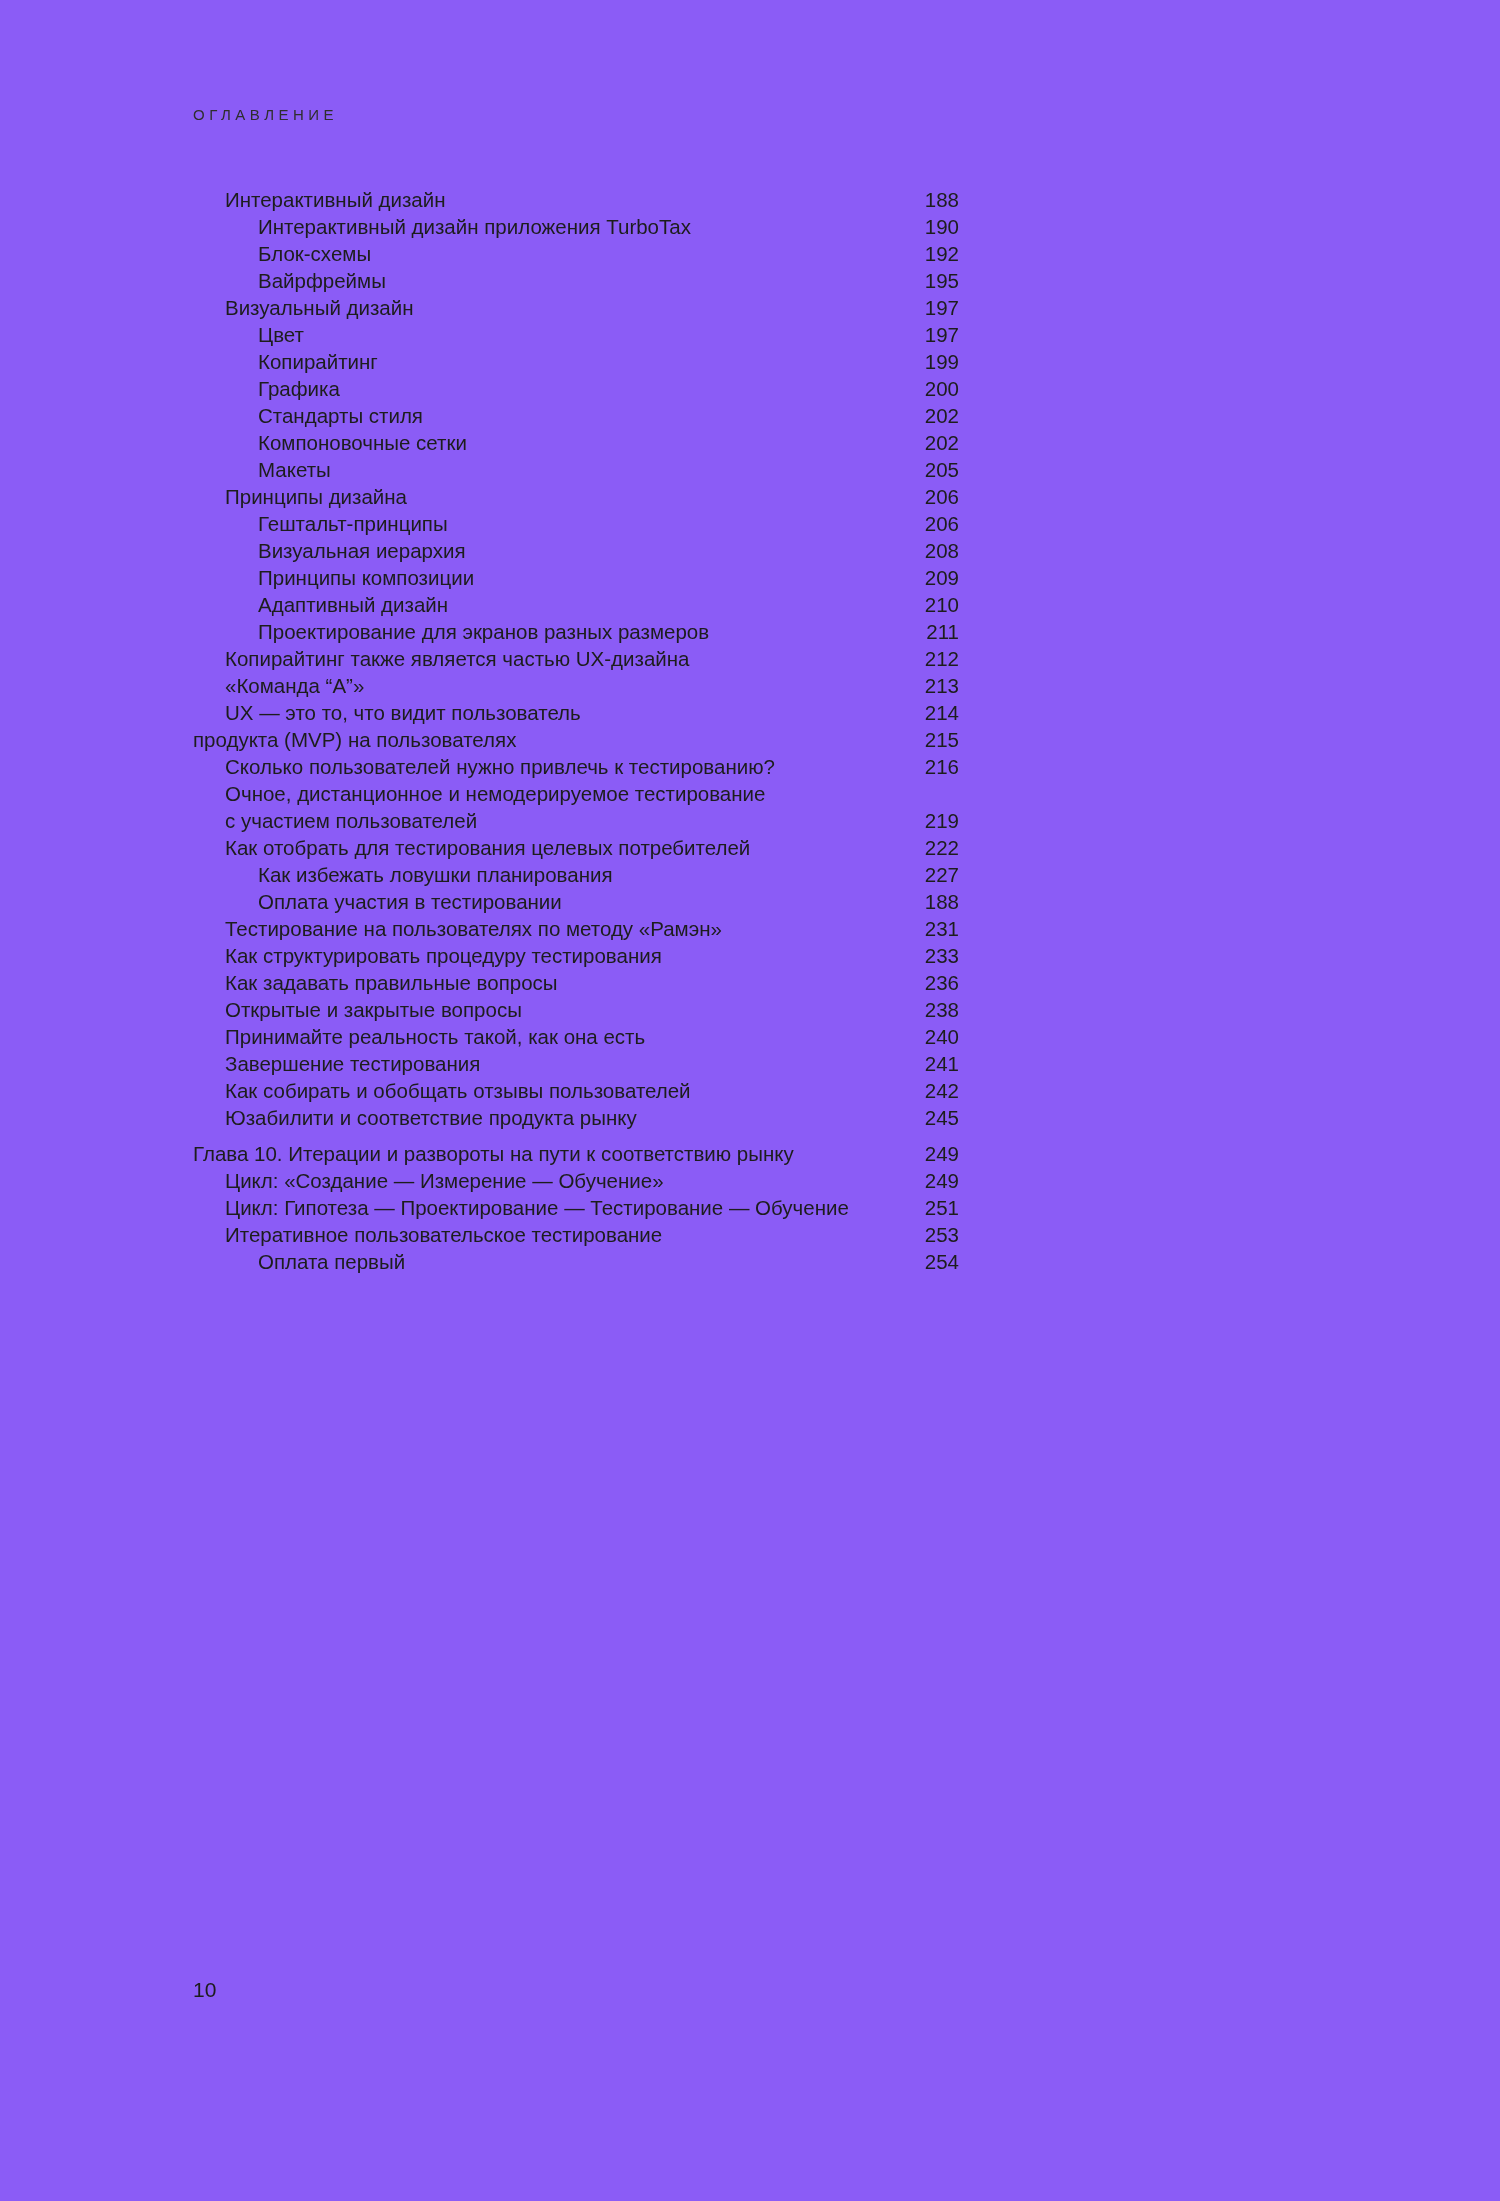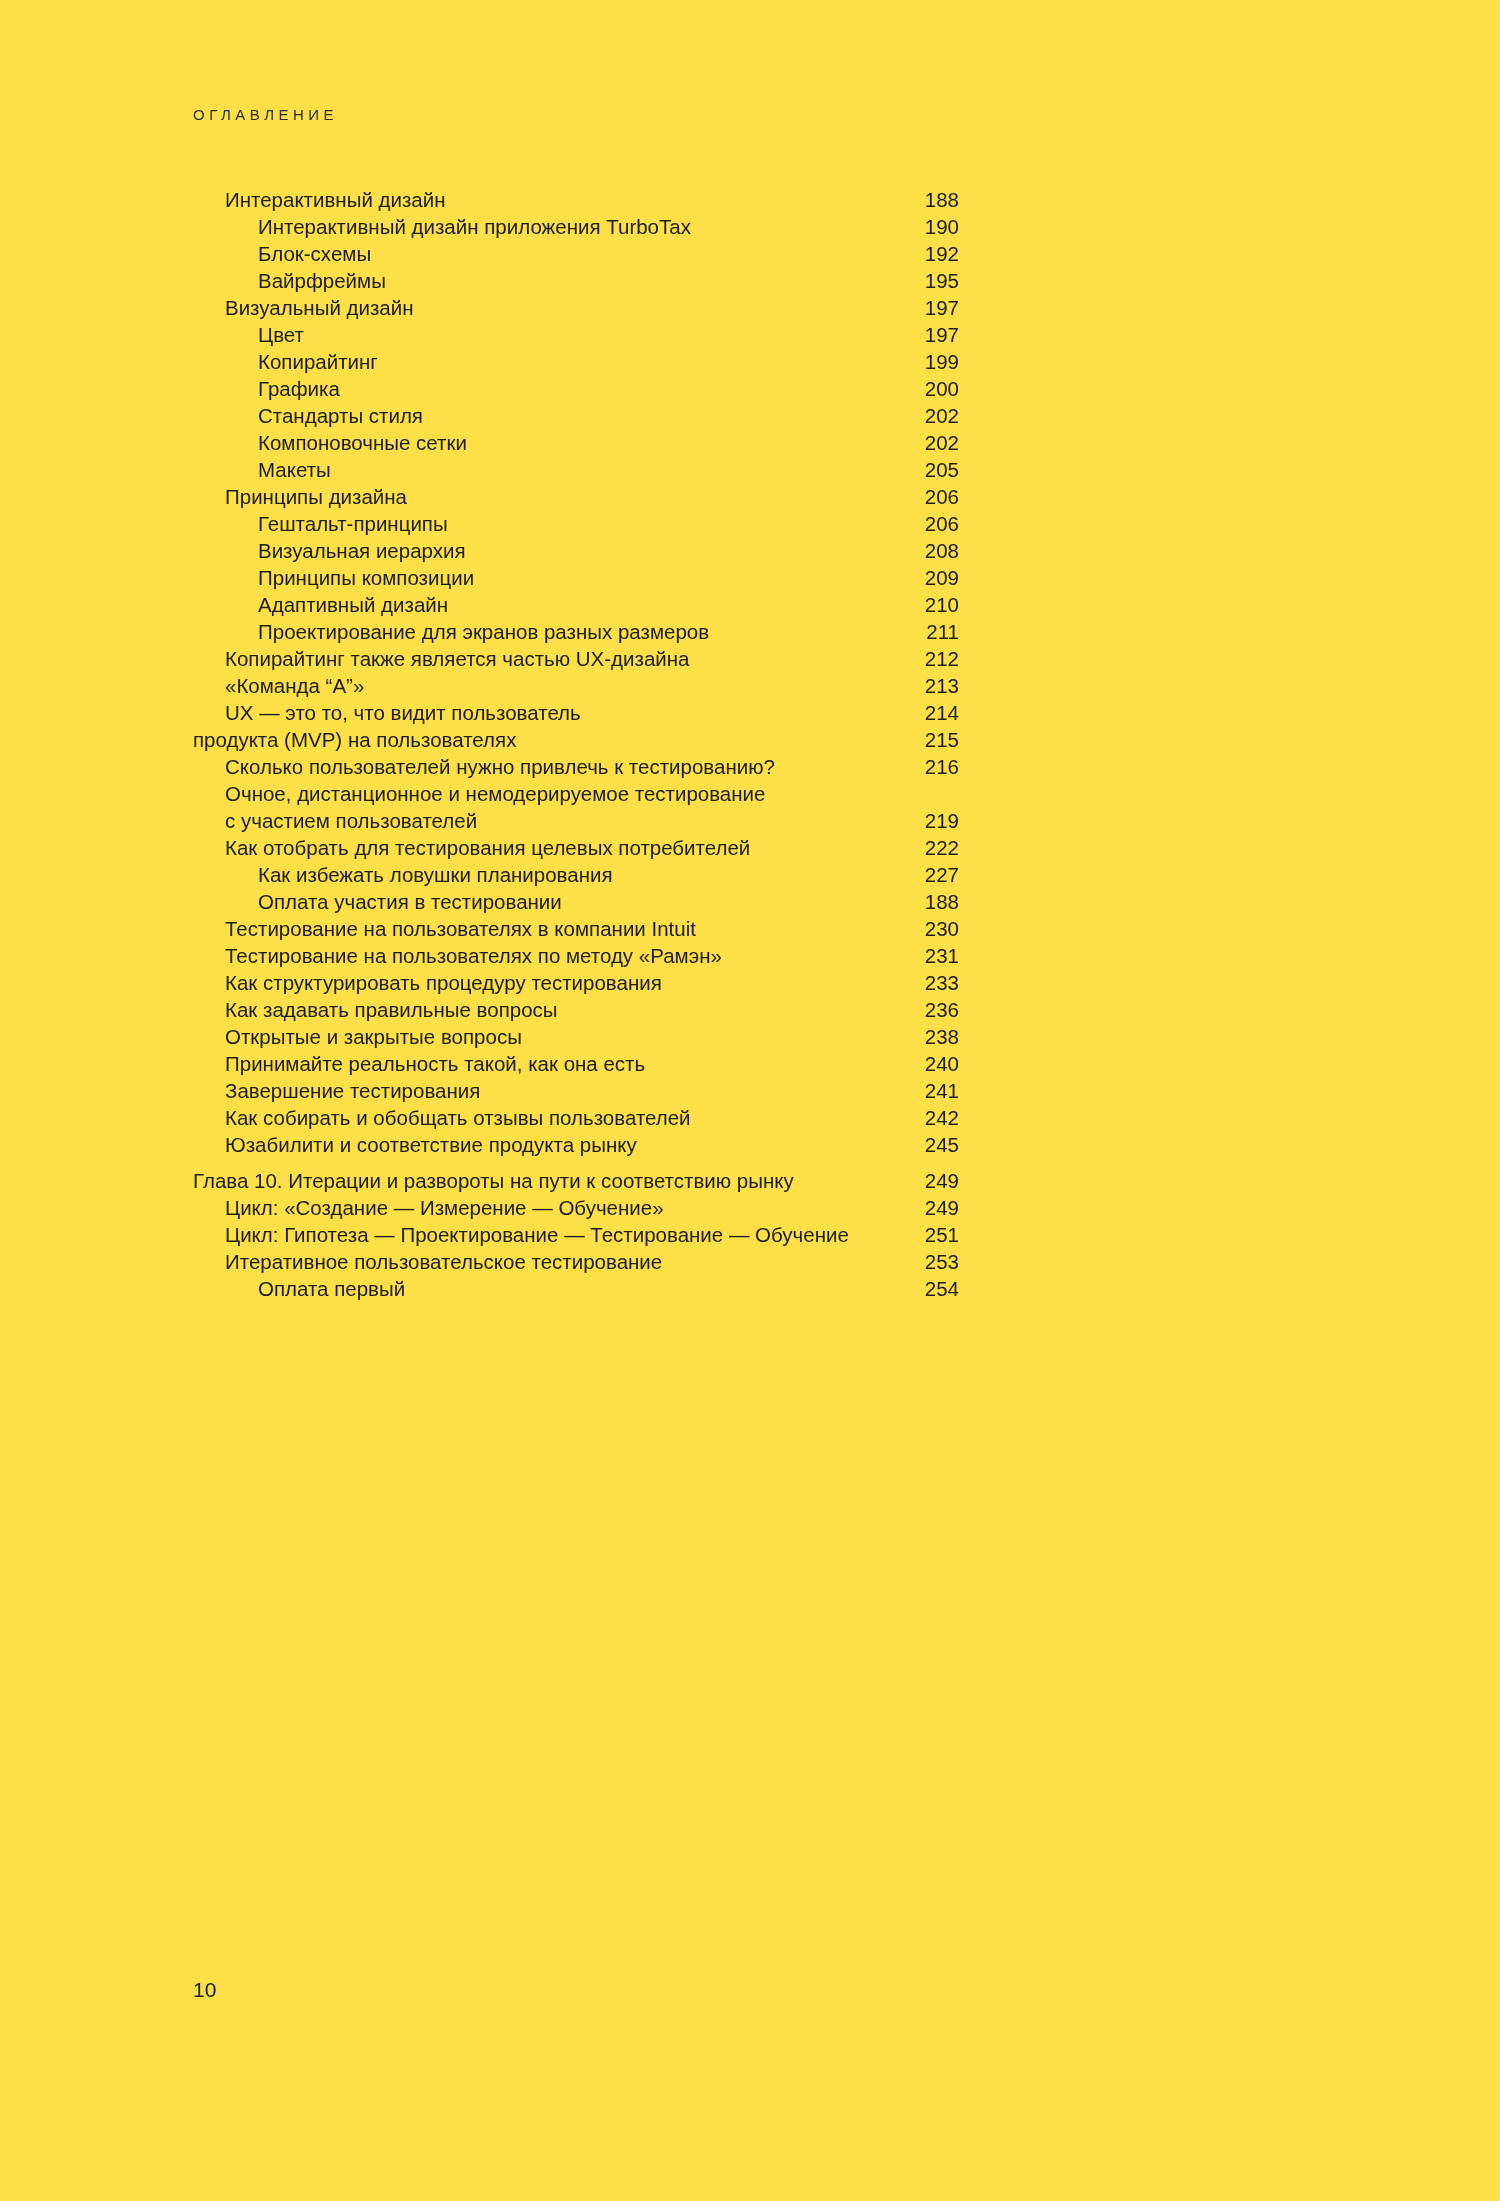--- a/index.html
+++ b/index.html
@@ -1,21 +1,21 @@
 <!DOCTYPE html>
 <html><head>
 <meta charset="utf-8">
 <style>
   * { margin: 0; padding: 0; box-sizing: border-box; }
   html, body { background: #ffffff; }
   .page {
     position: relative;
     width: 1500px;
     height: 2201px;
-    background: #fde047;
+    background: #8b5cf6;
     font-family: "Liberation Sans", sans-serif;
     color: #1d1d1d;
     overflow: hidden;
   }
   .running-header {
     position: absolute;
     left: 193px;
     top: 106px;
     font-size: 15px;
     letter-spacing: 4.5px;
@@ -198,25 +198,20 @@
         <span class="toc-title">Как избежать ловушки планирования</span>
         <span class="toc-dots"></span>
         <span class="toc-page">227</span>
       </div>
       <div class="toc-row level-2">
         <span class="toc-title">Оплата участия в тестировании</span>
         <span class="toc-dots"></span>
         <span class="toc-page">188</span>
       </div>
       <div class="toc-row level-1">
-        <span class="toc-title">Тестирование на пользователях в компании Intuit</span>
-        <span class="toc-dots"></span>
-        <span class="toc-page">230</span>
-      </div>
-      <div class="toc-row level-1">
         <span class="toc-title">Тестирование на пользователях по методу «Рамэн»</span>
         <span class="toc-dots"></span>
         <span class="toc-page">231</span>
       </div>
       <div class="toc-row level-1">
         <span class="toc-title">Как структурировать процедуру тестирования</span>
         <span class="toc-dots"></span>
         <span class="toc-page">233</span>
       </div>
       <div class="toc-row level-1">

